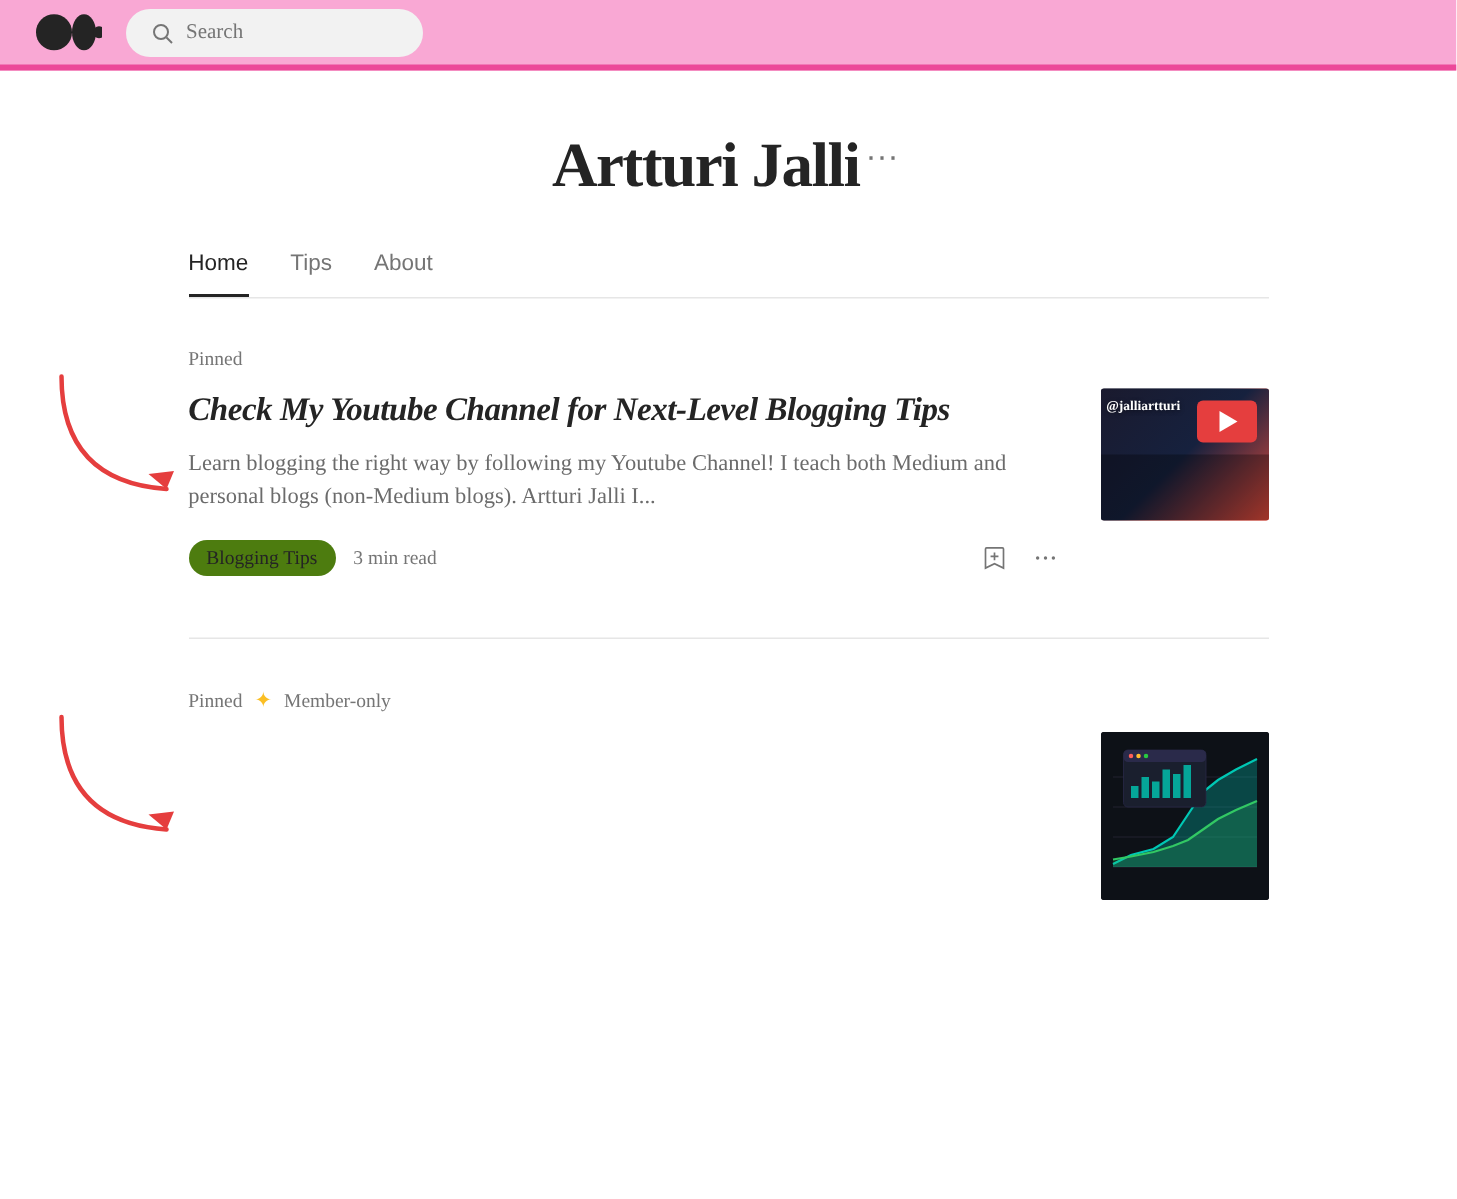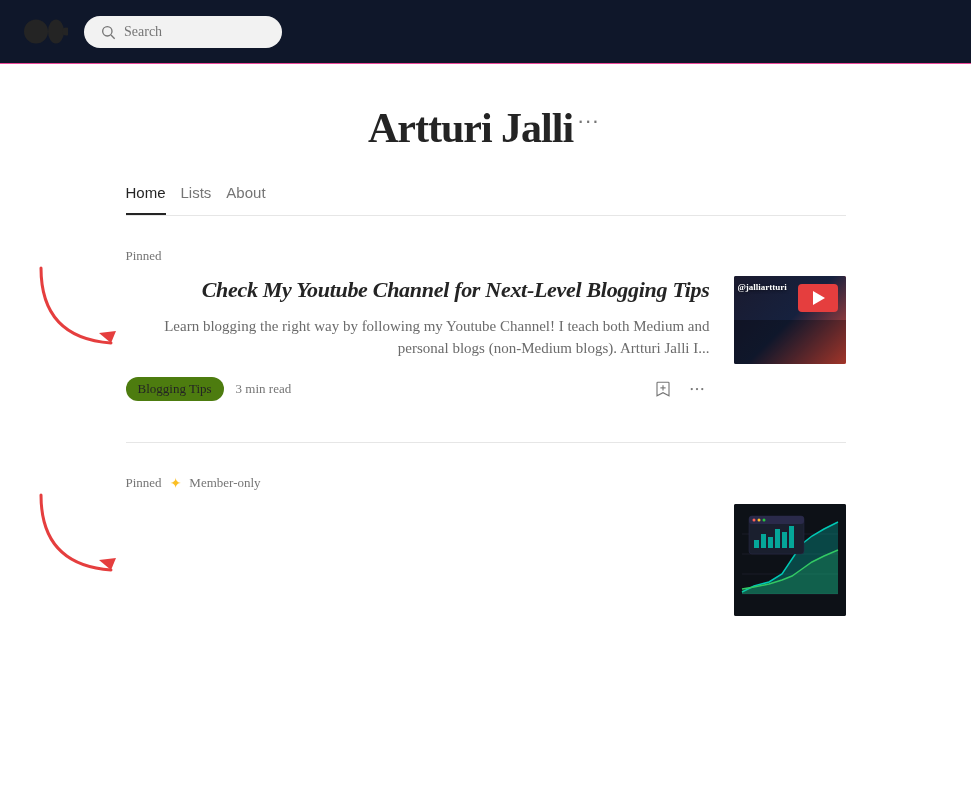--- a/index.html
+++ b/index.html
@@ -10,25 +10,25 @@
       width: 971px;
       min-height: 799px;
       overflow-x: hidden;
     }
 
     
     .header {
       display: flex;
       align-items: center;
       padding: 0 24px;
-      height: 64px;
-      border-bottom: 1px solid #ec4899;
+      height: 47px;
+      border-bottom: 4px solid #ec4899;
       position: sticky;
       top: 0;
-      background: #0f172a;
+      background: #f9a8d4;
       z-index: 100;
     }
     .logo-wrapper {
       display: flex;
       align-items: center;
       margin-right: 16px;
     }
 
     .search-bar {
       display: flex;
@@ -76,21 +76,21 @@
       color: #757575;
       font-size: 22px;
       padding: 4px;
       display: flex;
       align-items: center;
     }
 
     
     .tabs {
       display: flex;
-      gap: 15px;
+      gap: 28px;
       border-bottom: 1px solid #e6e6e6;
       margin-bottom: 32px;
     }
     .tab {
       font-size: 15px;
       color: #757575;
       padding-bottom: 12px;
       cursor: pointer;
       border-bottom: 2px solid transparent;
       text-decoration: none;
@@ -102,21 +102,20 @@
     .tab.active {
       color: #242424;
       font-weight: 500;
       border-bottom: 2px solid #242424;
     }
 
     
     .article-section {
       margin-bottom: 40px;
       position: relative;
-      text-align: right;
     }
 
     .pinned-label {
       font-size: 13px;
       color: #757575;
       margin-bottom: 12px;
       display: flex;
       align-items: center;
       gap: 8px;
     }
@@ -252,21 +251,21 @@
 
   <div class="profile-header">
     <h1 class="profile-name">Artturi Jalli</h1>
     <button class="more-btn">
       <span>···</span>
     </button>
   </div>
 
   <nav class="tabs">
     <button class="tab active">Home</button>
-    <button class="tab">Lists</button>
+    <button class="tab">Tips</button>
     <button class="tab">About</button>
   </nav>
 
   <div class="article-section" style="position:relative;">
 
     <svg width="110" height="100" style="position:absolute;left:-105px;top:10px;pointer-events:none;" viewBox="0 0 110 100">
       <path d="M 20 10 Q 20 80 90 85" stroke="#e53e3e" stroke-width="3" fill="none" stroke-linecap="round"></path>
       <polygon points="90,85 78,75 95,73" fill="#e53e3e"></polygon>
     </svg>
 

